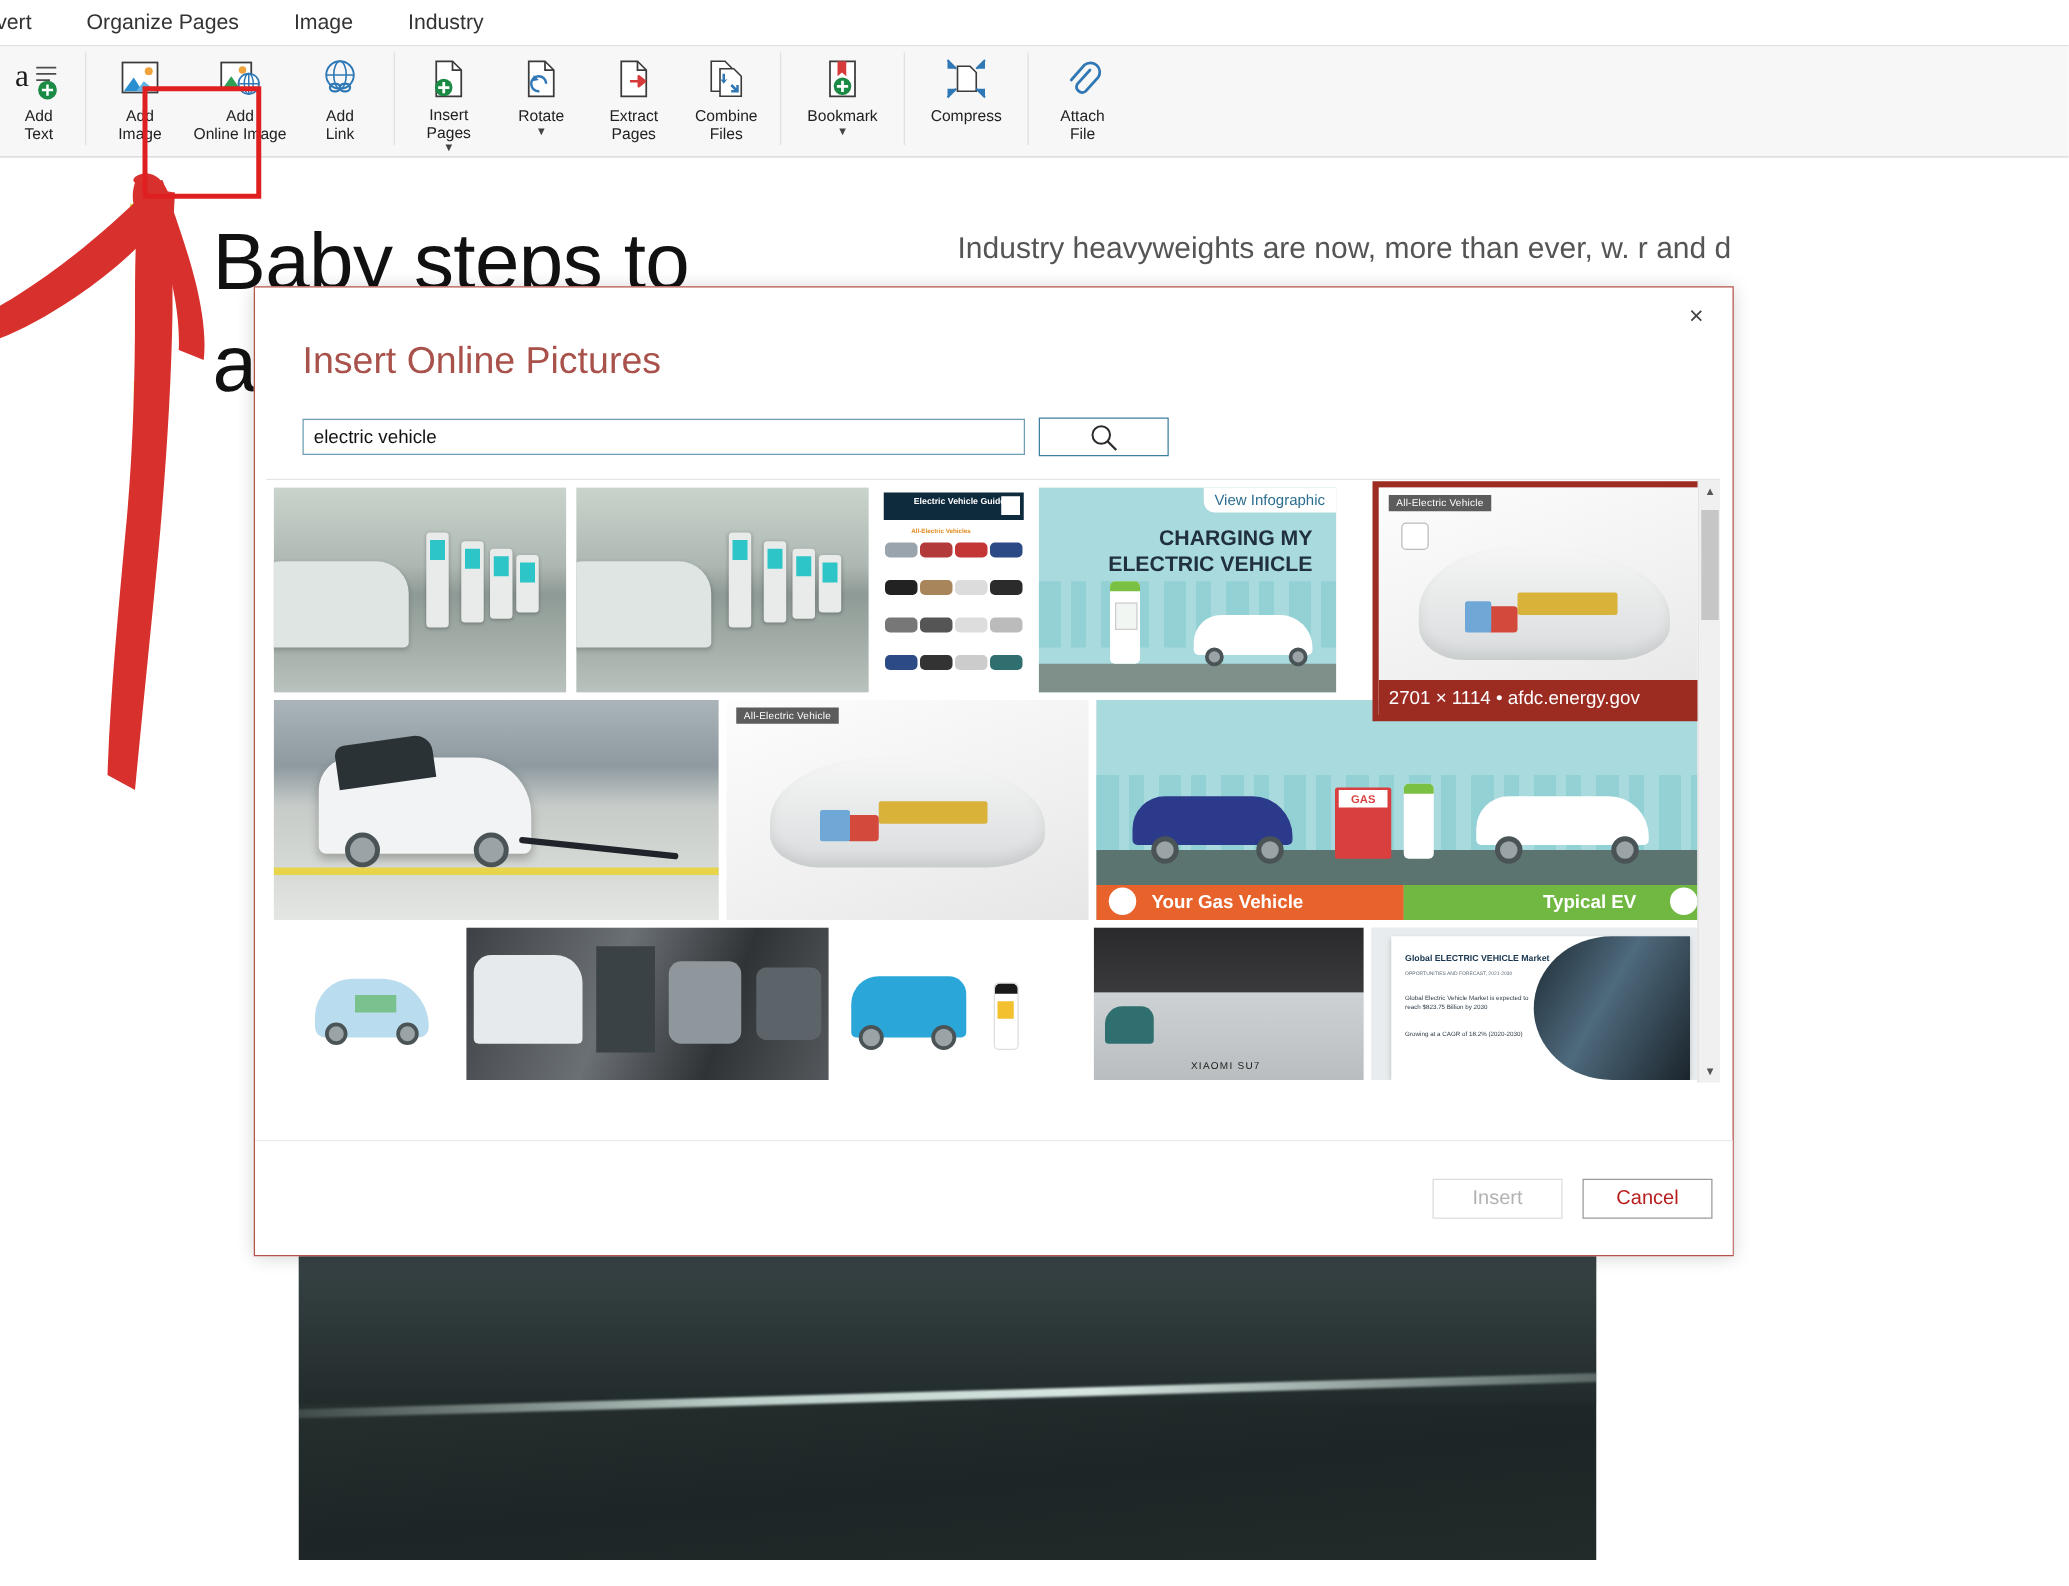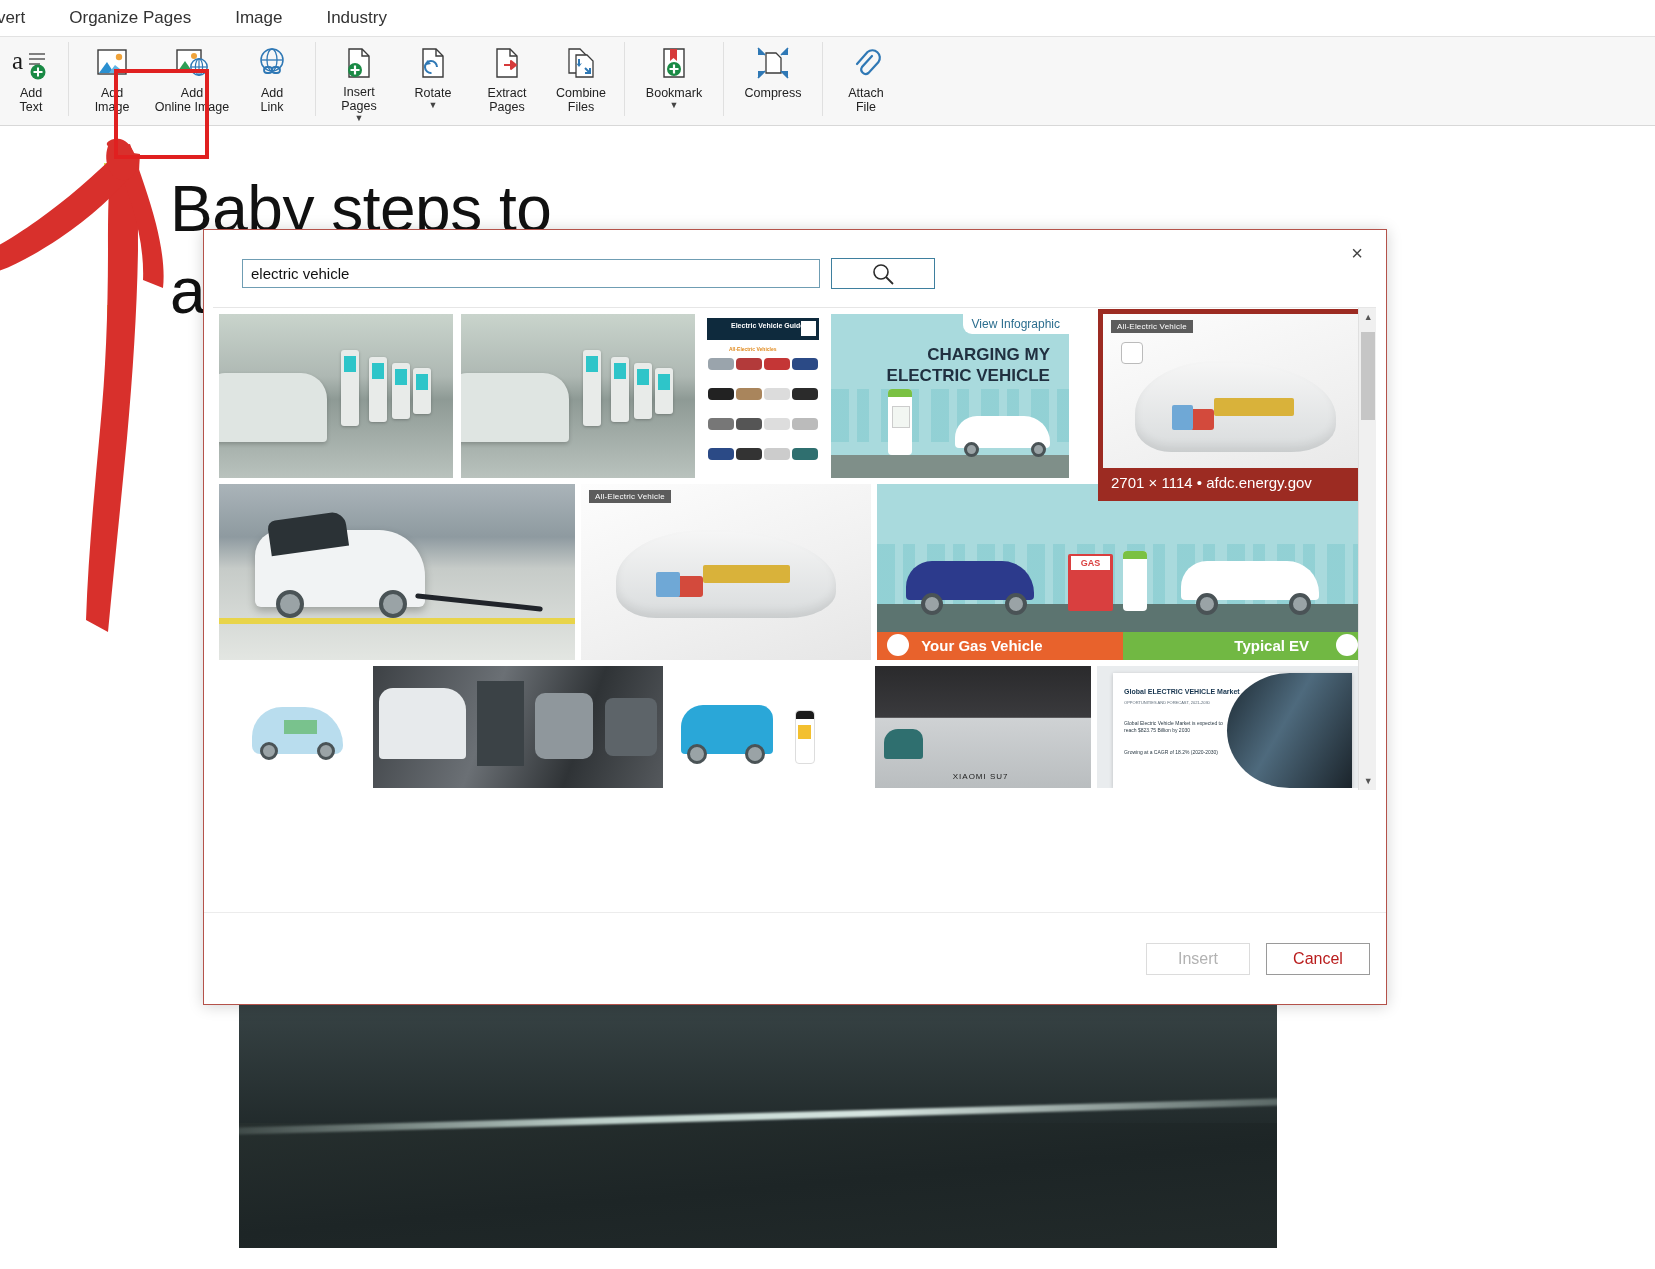--- a/index.html
+++ b/index.html
@@ -356,40 +356,45 @@
     <div class="rb-label">Attach
 File</div>
   </div>
 
   <div id="highlight-box"></div>
 </div>
 
 <div id="doc">
   <div id="doc-heading">Baby steps to
 a</div>
+  <div id="doc-para">Industry heavyweights are now, more than ever,
+w.
+r and
+d</div>
   <div id="doc-photo"></div>
 </div>
 
 <div class="hl-mark" style="left:104px;top:163px;width:16px;height:34px;"></div>
 <div class="hl-mark" style="left:107px;top:305px;width:14px;height:28px;"></div>
 <svg id="red-arrow" viewBox="0 0 240 520">
   <path d="M133 30 C128 60 128 95 128 128 C128 190 126 250 120 310
            C114 375 108 440 106 500
            L128 512 C134 448 141 382 147 318
            C153 252 157 190 158 130 C158 96 158 62 160 34 Z" fill="#d8302c"></path>
   <path d="M150 24 C160 52 170 80 176 104 C182 128 185 150 183 168
            L163 160 C164 138 160 112 152 86 C146 66 138 44 132 28 Z" fill="#d8302c"></path>
   <path d="M140 30 C114 56 86 80 58 100 C38 114 22 124 10 130
            L16 152 C34 146 56 134 80 118 C110 98 136 74 156 50 Z" fill="#d8302c"></path>
   <path d="M128 26 C122 22 140 12 150 26 C162 42 156 58 146 60 C132 62 122 44 128 26 Z" fill="#d8302c"></path>
 </svg>
 
 <div id="dialog">
 
   <div id="dlg-close">×</div>
+  <div id="dlg-title">Insert Online Pictures</div>
 
   <div id="search-row">
     <input id="search-input" type="text" value="electric vehicle" style="">
     <div id="search-btn">
       <svg width="26" height="26" viewBox="0 0 26 26">
         <circle cx="11" cy="11" r="7" fill="none" stroke="#2b2b2b" stroke-width="1.6"></circle>
         <line x1="16" y1="16" x2="23" y2="23" stroke="#2b2b2b" stroke-width="1.8"></line>
       </svg>
     </div>
   </div>

